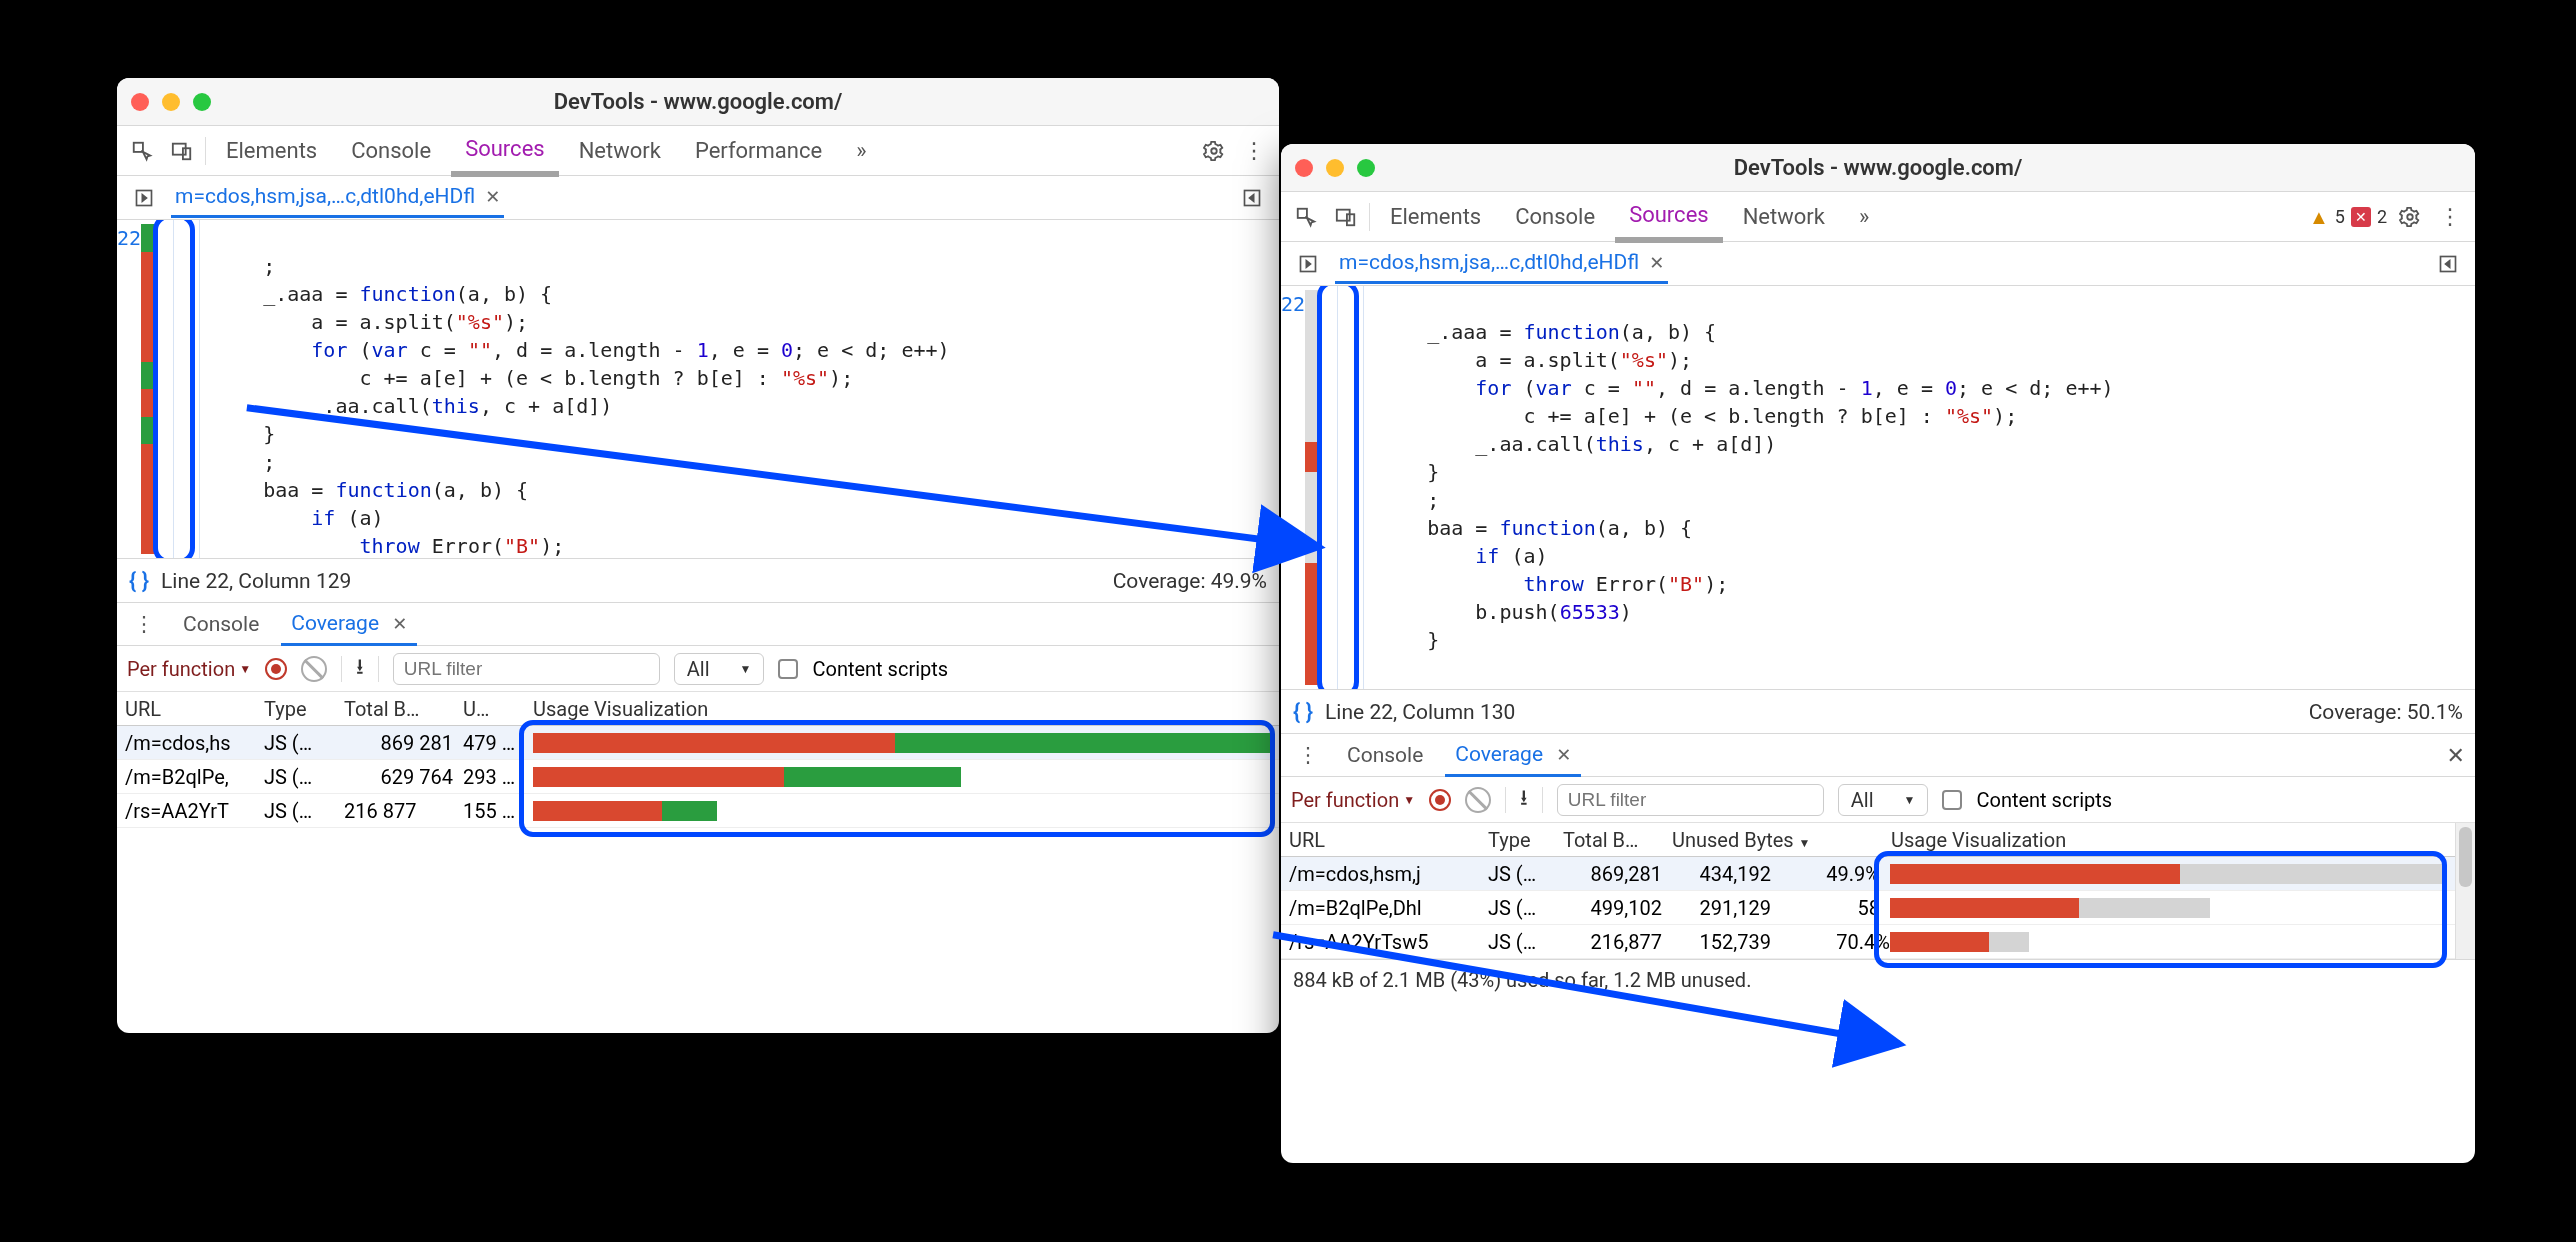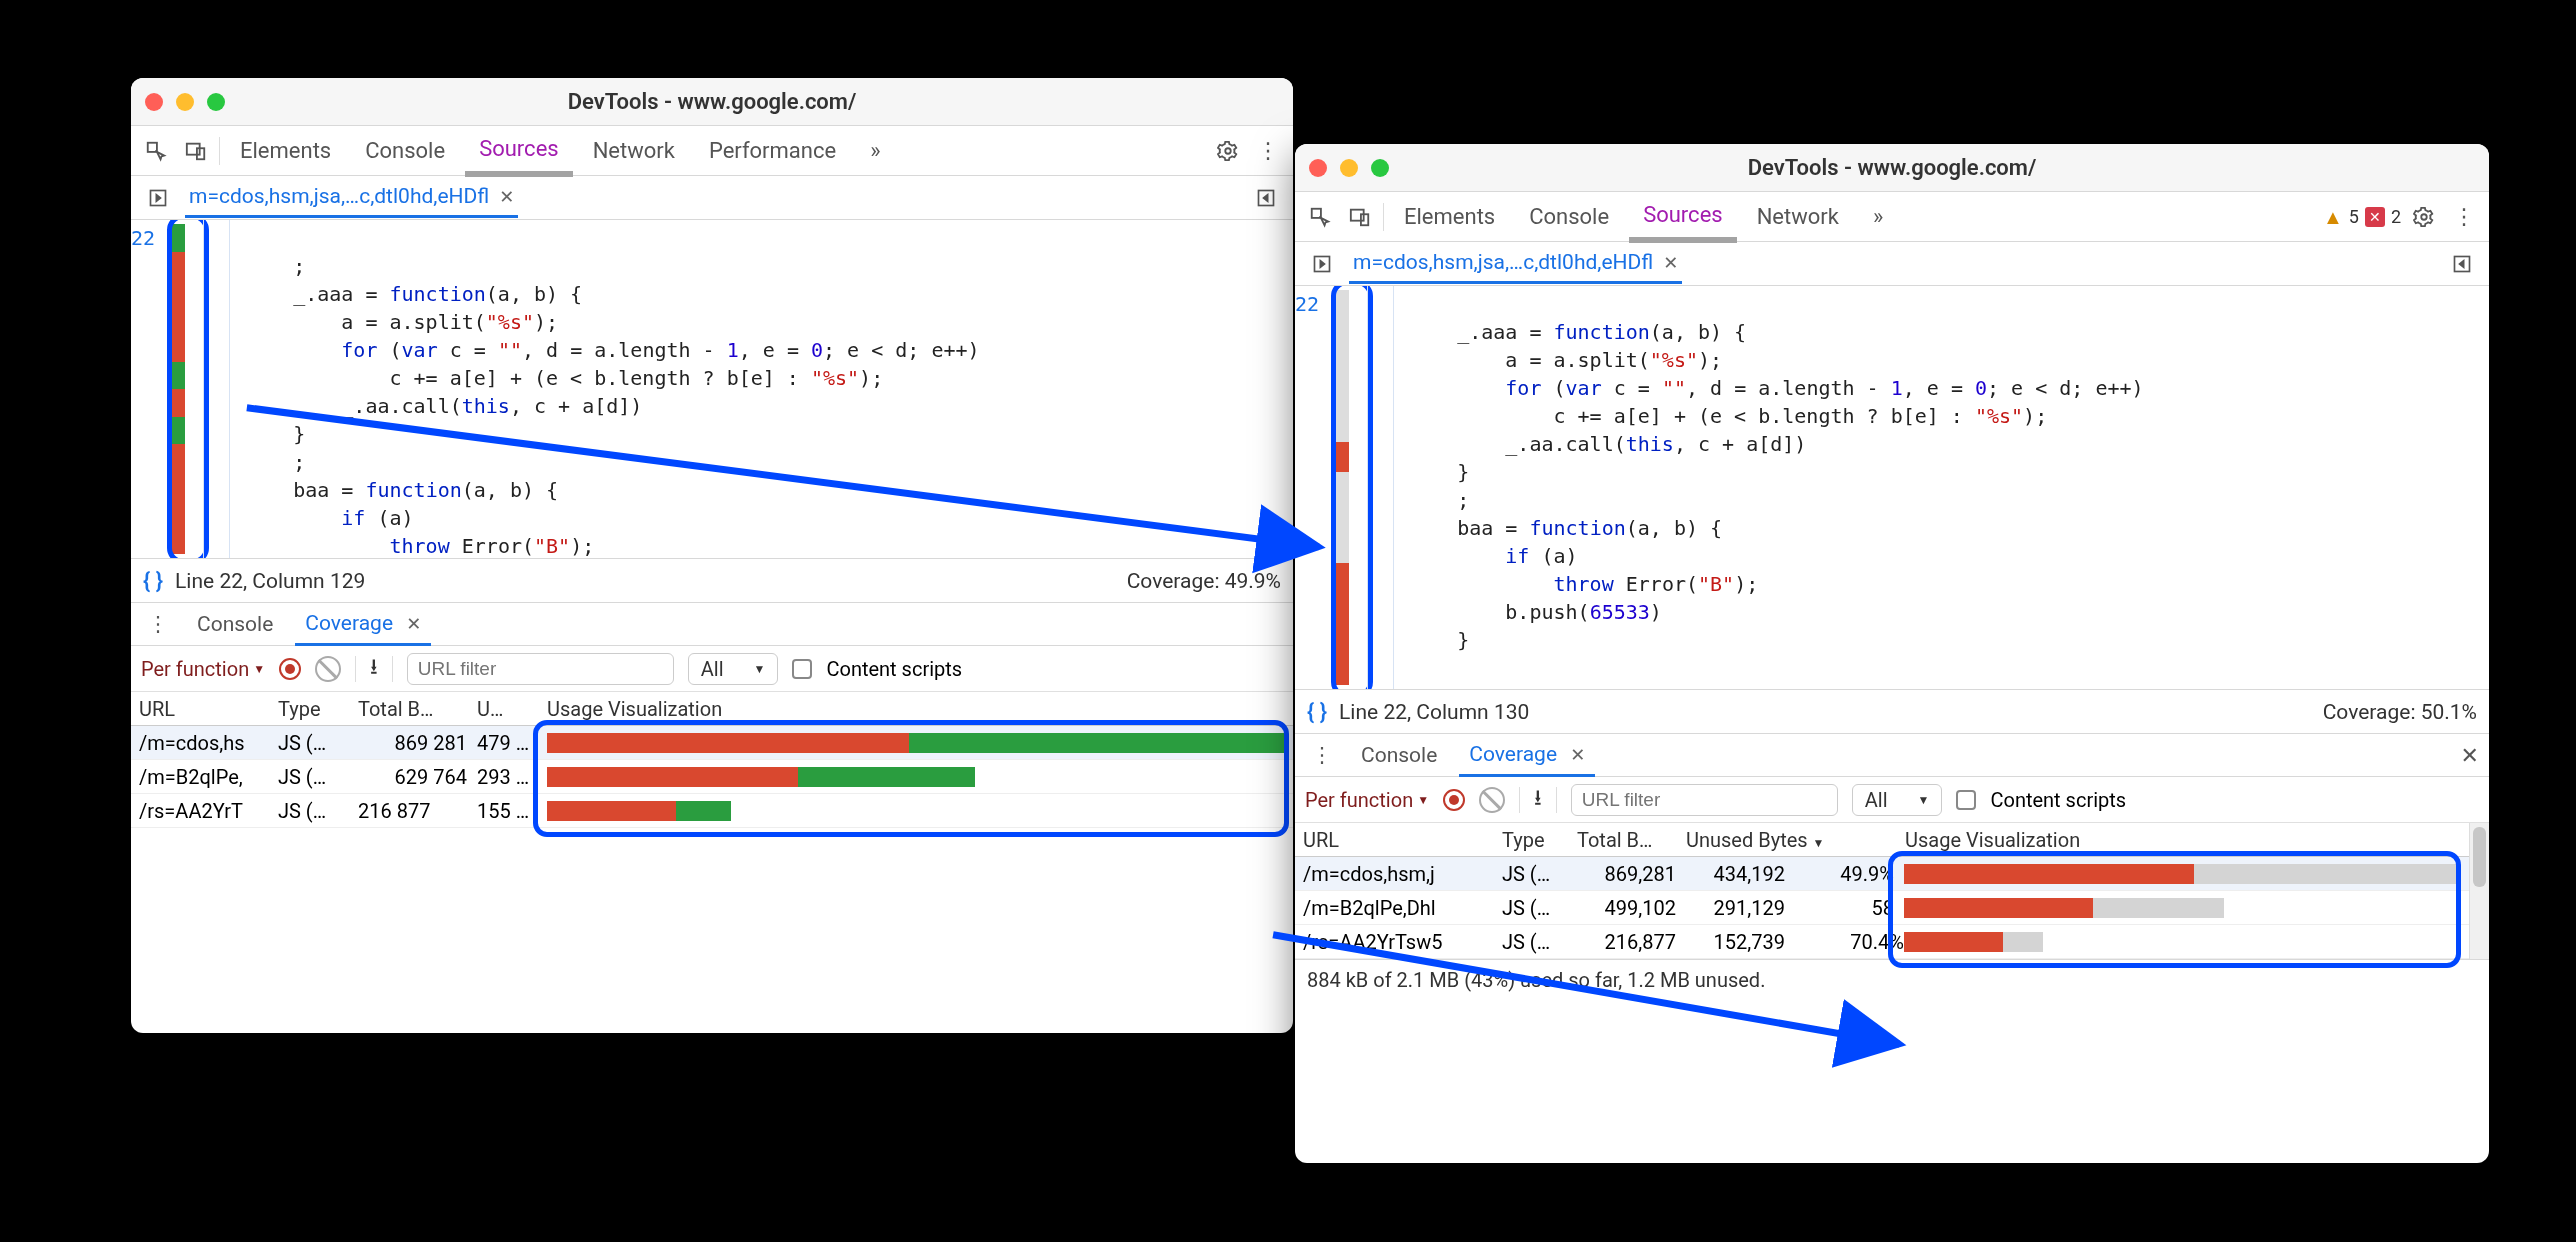--- a/index.html
+++ b/index.html
@@ -12,21 +12,20 @@
     transform-origin: top left;
   }
   .window {
     position: absolute;
     background: #fff;
     border-radius: 12px;
     overflow: hidden;
     box-shadow: 0 10px 40px rgba(0,0,0,0.5);
     display: flex;
     flex-direction: column;
-    margin-left: 14px;
   }
   
   .titlebar {
     height: 48px;
     background: #f6f6f6;
     display: flex;
     align-items: center;
     padding: 0 14px;
     border-bottom: 1px solid #d8d8d8;
     position: relative;
@@ -101,22 +100,22 @@
   .code-area {
     display:flex;
     font-family: Menlo, Consolas, monospace;
     font-size: 20px;
     line-height: 28px;
     overflow:hidden;
     flex: 1 1 auto;
     position:relative;
   }
   .gutter-num {
-    width: 40px;
-    text-align: left;
+    width: 24px;
+    text-align: center;
     padding: 4px 6px 0 0;
     color:#1971e5;
   }
   .cov-strip {
     width: 14px;
     display:flex;
     flex-direction:column;
     margin: 4px 0;
   }
   .cov-seg { width:100%; }

